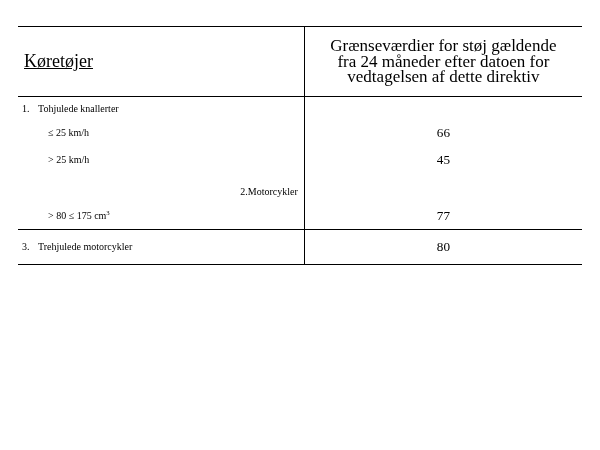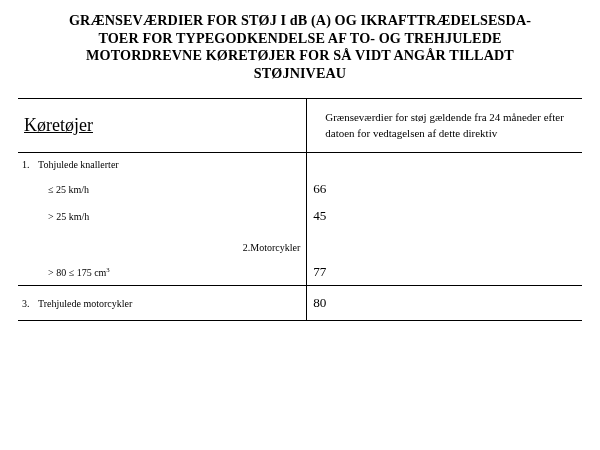--- a/index.html
+++ b/index.html
@@ -55,32 +55,32 @@
     border-bottom: 1.4px solid #000;
     margin-top: 12px;
   }
   .col-left {
     width: 300px;
     border-right: 1.1px solid #000;
     padding-left: 4px !important;
   }
   .col-right {
     width: 263px;
-    text-align: left;
+    text-align: center;
   }
   .head-cell-left {
     padding: 11px 6px 11px 6px !important;
     font-size: 18px;
     text-decoration: underline;
   }
   .head-cell-right {
     padding: 11px 18px 11px 18px !important;
-    font-size: 11px;
+    font-size: 17px;
     line-height: 15.5px;
-    text-align: left;
+    text-align: center;
   }
   .row-cell-left {
     padding: 6px 6px 5px 4px !important;
     font-size: 10px;
     white-space: nowrap;
   }
   .row-cell-right {
     padding: 6px 6px 5px 6px !important;
     font-size: 13.2px;
   }
@@ -96,26 +96,20 @@
     font-size: 0.68em;
     vertical-align: super;
     line-height: 0;
   }
 </style>
 </head>
 <body>
 
 <div class="page">
 
-  <div class="doc-title">
-    <span class="line">GRÆNSEVÆRDIER FOR STØJ I dB (A) OG IKRAFTTRÆDELSESDA-</span>
-    <span class="line">TOER FOR TYPEGODKENDELSE AF TO- OG TREHJULEDE</span>
-    <span class="line">MOTORDREVNE KØRETØJER FOR SÅ VIDT ANGÅR TILLADT</span>
-    <span class="line">STØJNIVEAU</span>
-  </div>
 
   <table class="noise-table">
     <tbody>
       <tr class="rule-top">
         <td class="col-left head-cell-left">Køretøjer</td>
         <td class="col-right head-cell-right">Grænseværdier for støj gældende fra 24 måneder efter datoen for vedtagelsen af dette direktiv</td>
       </tr>
 
       <tr class="rule-mid">
         <td class="col-left row-cell-left">

